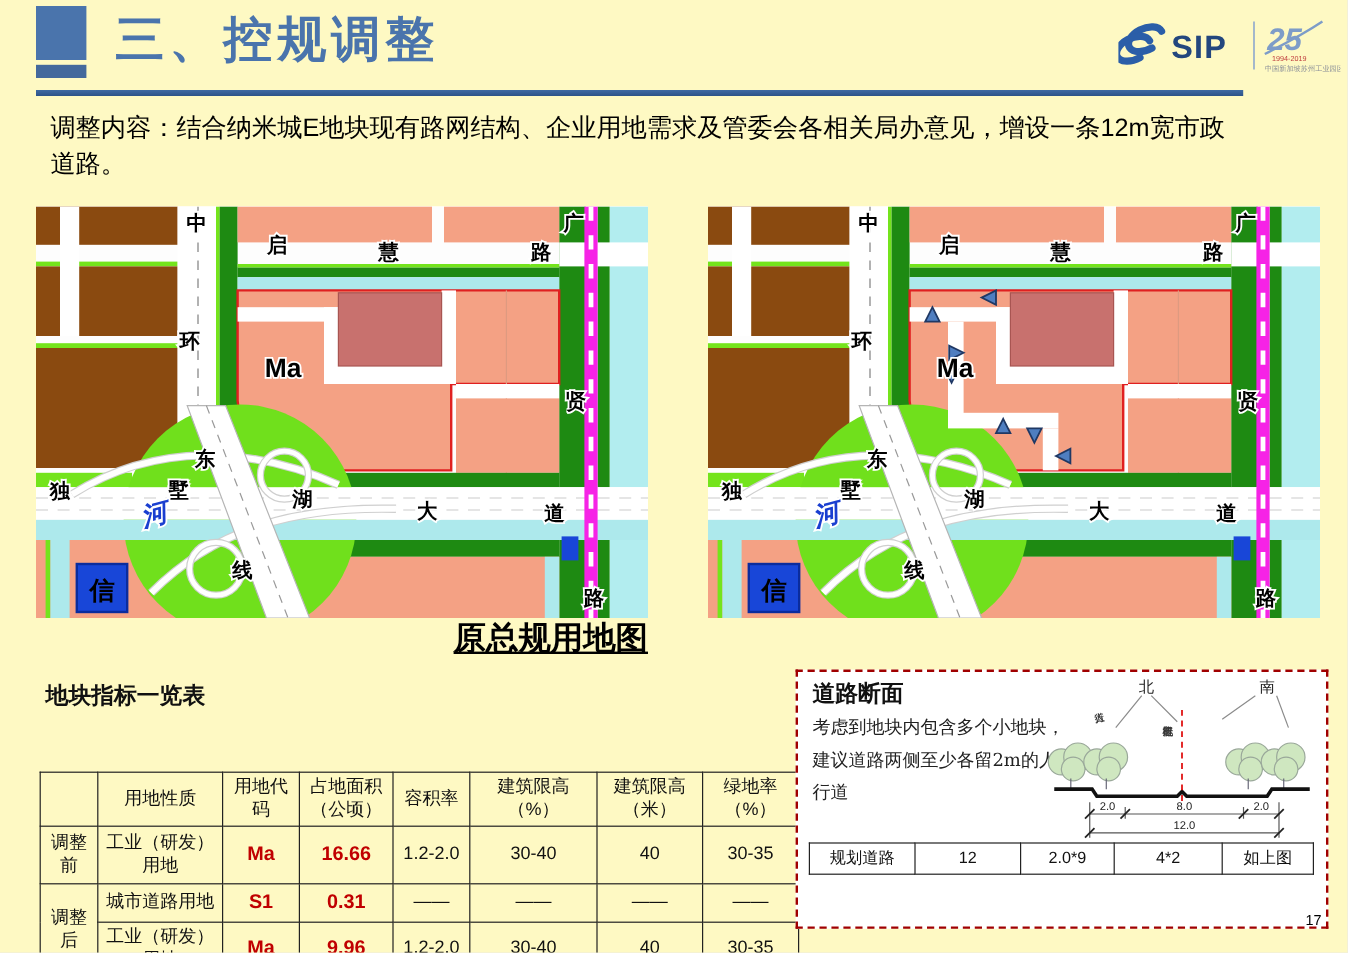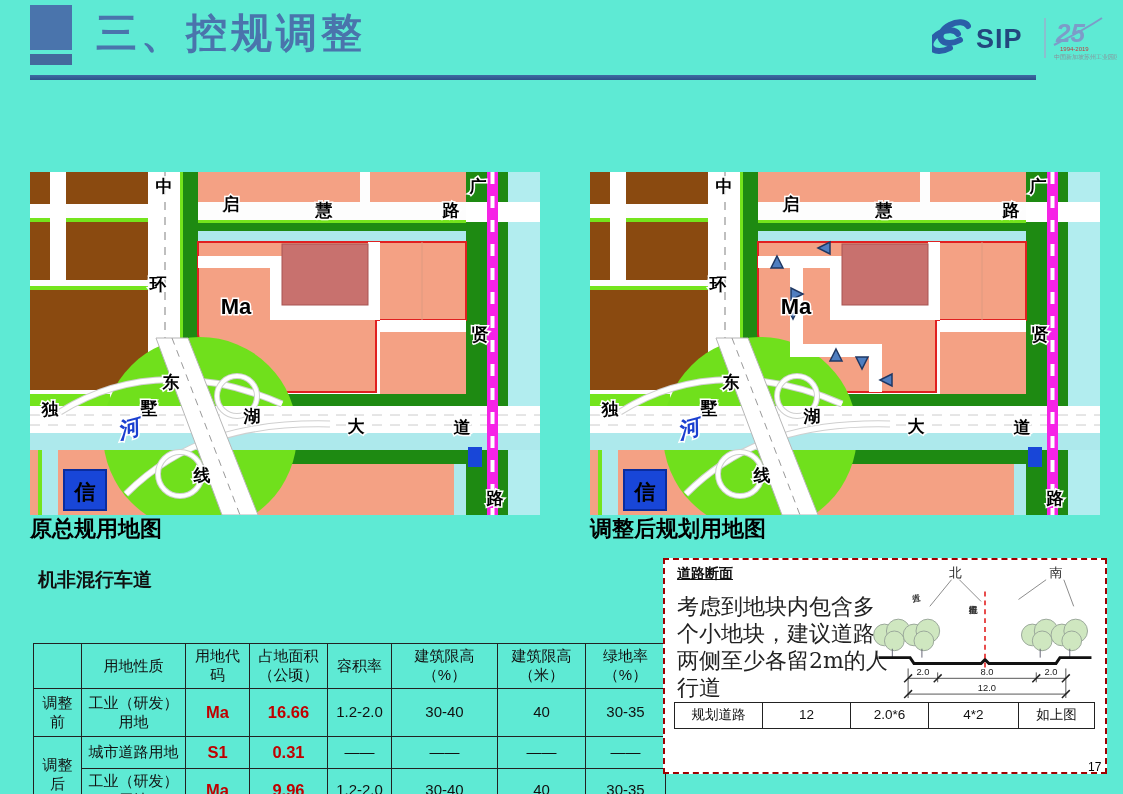--- a/index.html
+++ b/index.html
@@ -1,44 +1,44 @@
 <!DOCTYPE html>
 <html><head>
 <meta charset="utf-8">
 <style>
   html,body{margin:0;padding:0;background:#e8e8e8;}
-  .slide{position:relative;width:1123px;height:794px;background:#5eead4;overflow:hidden;
+  .slide{position:relative;width:1123px;height:794px;background:#fef9c3;overflow:hidden;
          font-family:"Liberation Sans","DejaVu Sans",sans-serif;color:#111;}
   .abs{position:absolute;}
   
   .deco-big{left:30px;top:5px;width:42px;height:45px;background:#4a74ac;}
   .deco-small{left:30px;top:54px;width:42px;height:11px;background:#44699c;}
   .page-title{left:96px;top:6px;font-size:41px;font-weight:bold;color:#4a74ac;letter-spacing:4px;}
   .header-line{left:30px;top:75px;width:1006px;height:5px;background:linear-gradient(#3f6aa2,#2c5288);}
   .intro{left:42px;top:92px;width:985px;font-size:21px;line-height:30px;color:#000;}
   
   .logo{left:932px;top:10px;width:185px;height:55px;}
   .logo svg{width:100%;height:100%;}
   
   .map-box{width:510px;height:343px;top:172px;background:#fff;}
   .map-left{left:30px;} .map-right{left:590px;}
   .map-box svg{width:510px;height:343px;display:block;}
-  .map-caption{top:514px;width:510px;font-size:22px;font-weight:bold;color:#000;}
+  .map-caption{top:514px;width:510px;text-align:right;font-size:27px;font-weight:bold;color:#000;text-decoration:underline;}
   .cap-left{left:30px;} .cap-right{left:590px;}
   
   .tbl-title{left:38px;top:567px;font-size:19px;font-weight:bold;}
   table.ind{position:absolute;left:33px;top:603px;border-collapse:collapse;table-layout:fixed;margin-top:40px;}
   table.ind td{border:1.6px solid #222;text-align:center;vertical-align:middle;font-size:15px;padding:1px 2px;line-height:1.25;}
   table.ind td.red{color:#c00000;font-weight:bold;font-size:16.5px;}
   table.ind tr.h td{height:42px;font-size:15px;}
   
   .panel{left:663px;top:558px;width:440px;height:212px;border:2.5px dashed #a00000;background:#fff;}
-  .panel-title{left:12px;top:5px;font-size:14px;font-weight:bold;text-decoration:underline;}
+  .panel-title{left:12px;top:5px;font-size:19px;font-weight:bold;}
   .panel-note{left:12px;top:33px;width:212px;font-family:"DejaVu Serif","Liberation Serif",serif;
-              font-size:22px;line-height:27px;color:#222;}
+              font-size:15px;line-height:27px;color:#222;}
   .panel-diagram{right:4px;top:2px;width:232px;height:138px;}
   table.road{position:absolute;left:9px;top:142px;width:420px;border-collapse:collapse;table-layout:fixed;}
   table.road td{border:1.4px solid #222;text-align:center;vertical-align:middle;font-size:13.5px;line-height:1.2;padding:1px;}
   table.road tr.h td{background:#bfbfbf;height:36px;}
   table.road tr.d td{height:23px;}
   .page-num{left:1088px;top:760px;font-size:12px;color:#000;}
   
   .mlab{font-family:"Liberation Sans","DejaVu Sans",sans-serif;}
 </style>
 </head>
@@ -159,20 +159,21 @@
       <text x="44" y="38" font-size="27" font-weight="bold" fill="#23477e" letter-spacing="1">SIP</text>
       <line x1="113" y1="8" x2="113" y2="48" stroke="#9ab0cc" stroke-width="1.5"></line>
       <text x="124" y="32" font-size="26" font-weight="bold" font-style="italic" fill="#7d9cc8">25</text>
       <path d="M122,35 C136,28 158,16 170,8" fill="none" stroke="#7d9cc8" stroke-width="2"></path>
       <text x="128" y="41" font-size="6" fill="#c04040">1994-2019</text>
       <text x="122" y="49" font-size="6" fill="#8a8f98">中国新加坡苏州工业园区</text>
     </svg>
   </div>
 
   <div class="abs header-line"></div>
+  <div class="abs intro">调整内容：结合纳米城E地块现有路网结构、企业用地需求及管委会各相关局办意见，增设一条12m宽市政道路。</div>
 
   <div class="abs map-box map-left">
     <svg viewBox="0 0 510 343">
       <use href="#basemap"></use>
       <use href="#maplabels"></use>
     </svg>
   </div>
 
   <div class="abs map-box map-right">
     <svg viewBox="0 0 510 343">
@@ -189,23 +190,22 @@
         <polygon points="0,-7 6,5 -6,5" transform="translate(203,140) rotate(180)"></polygon>
         <polygon points="0,-7 6,5 -6,5" transform="translate(246,184)"></polygon>
         <polygon points="0,-7 6,5 -6,5" transform="translate(272,190) rotate(180)"></polygon>
         <polygon points="0,-7 6,5 -6,5" transform="translate(297,208) rotate(-90)"></polygon>
       </g>
       <use href="#maplabels"></use>
     </svg>
   </div>
 
   <div class="abs map-caption cap-left">原总规用地图</div>
-  <div class="abs map-caption cap-right">调整后规划用地图</div>
-
-  <div class="abs tbl-title">机非混行车道</div>
+
+  <div class="abs tbl-title">地块指标一览表</div>
   <table class="ind">
     <colgroup>
         <col style="width:48px">
         <col style="width:104px">
         <col style="width:64px">
         <col style="width:78px">
       <col style="width:64px">
         <col style="width:106px">
         <col style="width:88px">
         <col style="width:80px">
@@ -325,21 +325,21 @@
           <col style="width:88px">
           <col style="width:88px">
           <col style="width:78px">
           <col style="width:90px">
           <col style="width:76px">
         </colgroup>
       <tbody>
       <tr class="d">
         <td>规划道路</td>
         <td>12</td>
-        <td>2.0*6</td>
+        <td>2.0*9</td>
         <td>4*2</td>
         <td>如上图</td>
       </tr>
     </tbody>
       </table>
   </div>
 
   <div class="abs page-num">17</div>
 </div>
 

